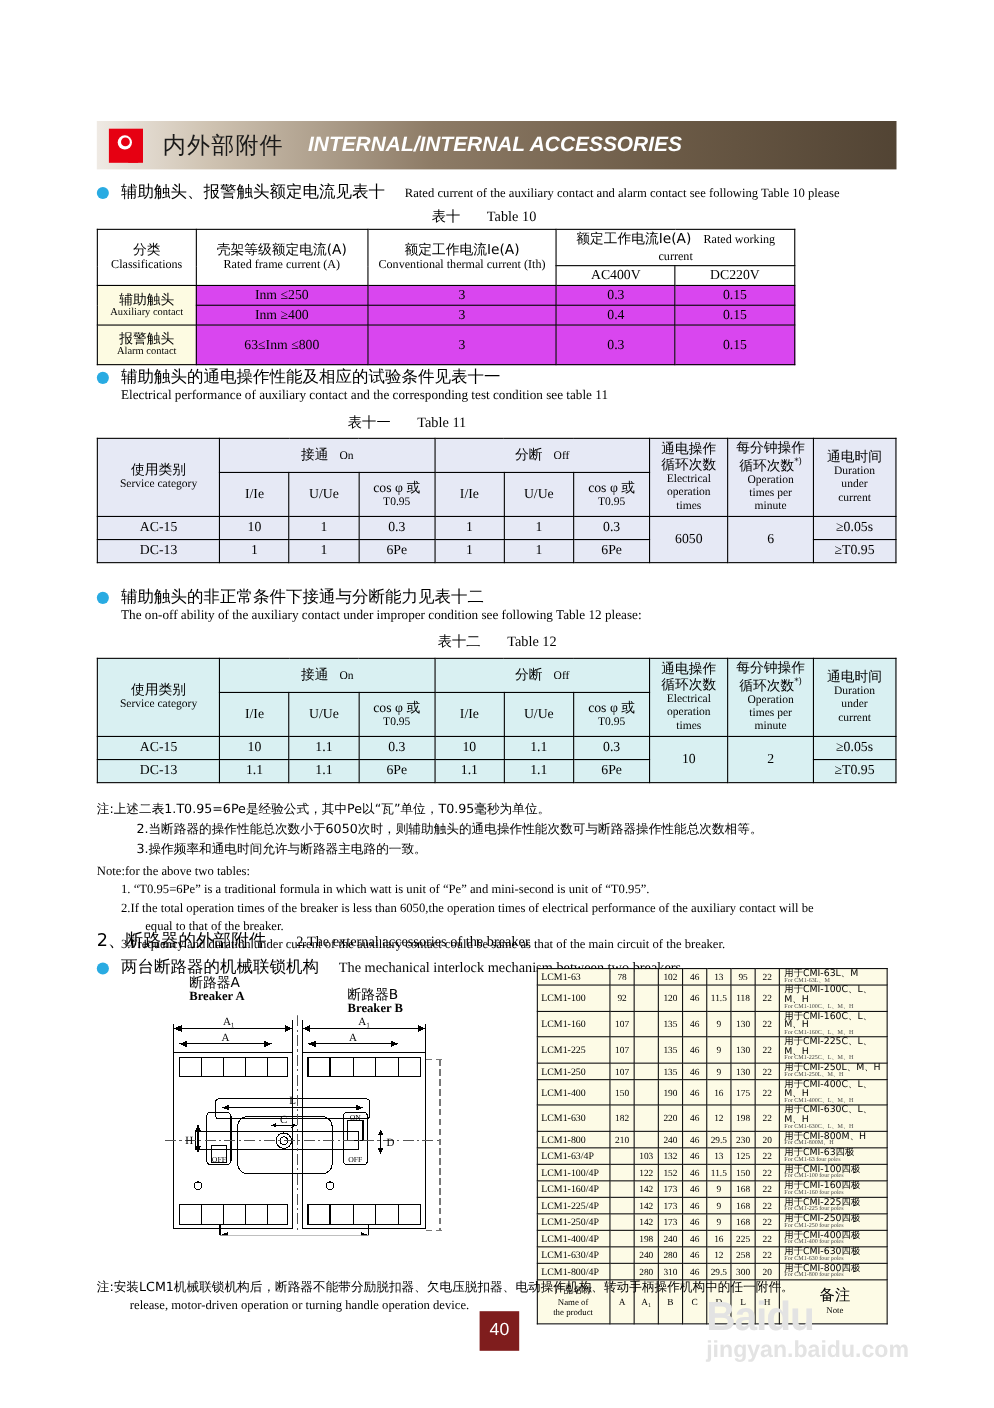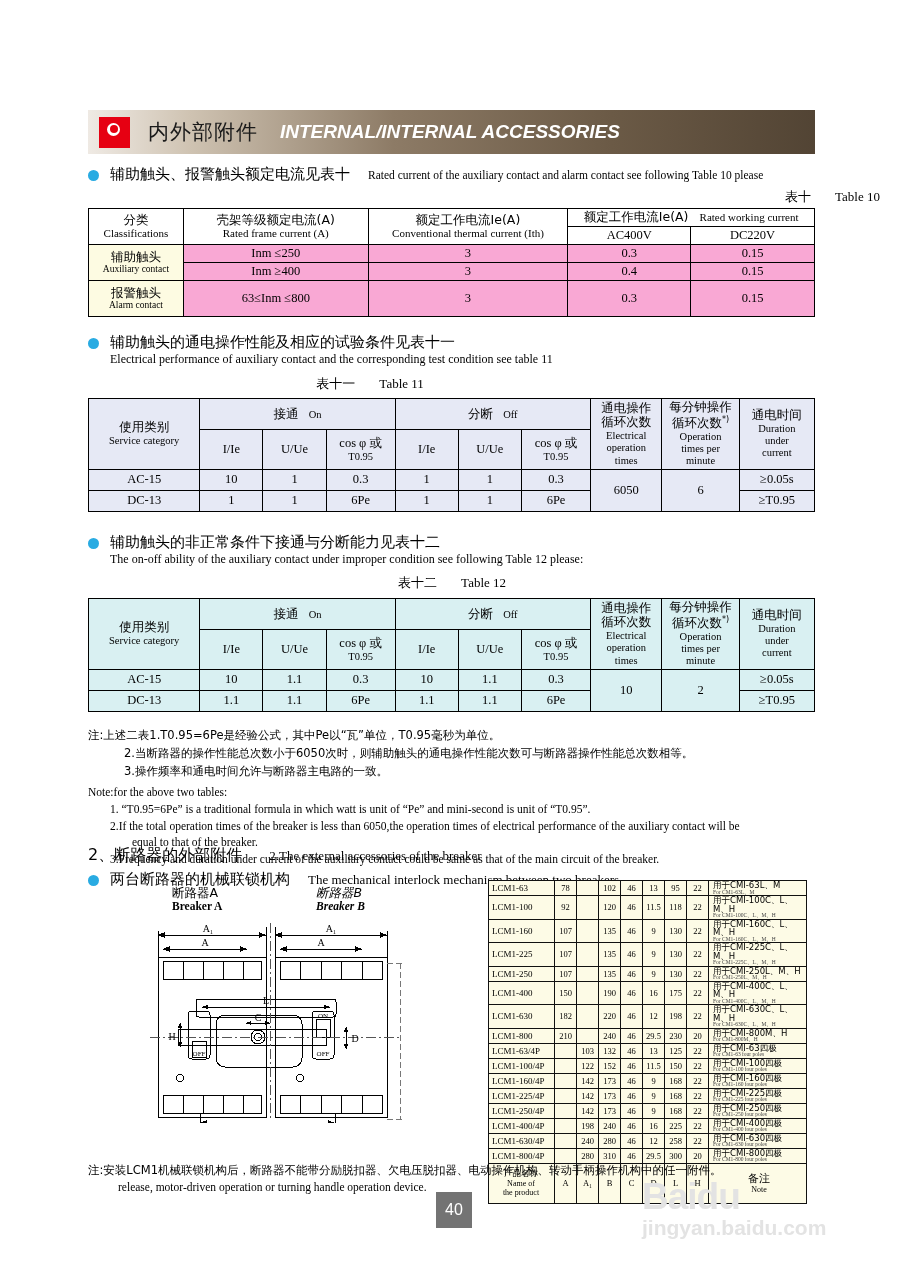--- a/index.html
+++ b/index.html
@@ -68,26 +68,26 @@
   
   table.grid { border-collapse:collapse; position:absolute; }
   table.grid td, table.grid th {
     border:1px solid #000; text-align:center; vertical-align:middle;
     font-family:"Liberation Serif", serif; padding:1px 2px;
   }
   .cn { font-family:"DejaVu Sans", sans-serif;margin-top:12px; }
   .sup { font-size:8px; vertical-align:super; }
 
   
-  #table10 { left:88px; top:208px; width:727px; }
+  #table10 { left:88px; top:208px; width:635px; }
   #table10 td { font-size:12.5px; }
   #table10 .hd { background:#ffffff; }
   #table10 .hd .c { font-family:"DejaVu Sans", sans-serif; font-size:12.5px; display:block; line-height:1.15;}
   #table10 .hd .e { font-family:"Liberation Serif", serif; font-size:11px; display:block; line-height:1.15;}
-  #table10 .body { background:#f9a8d4; }
+  #table10 .body { background:#d946ef; }
   #table10 .rowlbl { background:#fdfbe2; }
   #table10 .rowlbl .c { font-family:"DejaVu Sans", sans-serif; font-size:12.5px; display:block; line-height:1.1;}
   #table10 .rowlbl .e { font-family:"Liberation Serif", serif; font-size:9.5px; display:block; line-height:1.1;}
 
   
   .t11 { left:88px; width:727px; }
   .t11 td { font-size:12.5px; }
   .t11 .hd { background:#e6e9f5; }
   .t11 .hd .c { font-family:"DejaVu Sans", sans-serif; font-size:12.5px; display:block; line-height:1.18; }
   .t11 .hd .e { font-family:"Liberation Serif", serif; font-size:10.5px; display:block; line-height:1.18; }
@@ -133,21 +133,21 @@
   #prodtable tr.hdr td.name { text-align:center; padding-left:0; }
 
   
   .footnote { position:absolute; left:88px; top:1150px; width:740px; }
   .footnote .cn { font-family:"DejaVu Sans", sans-serif; font-size:11.5px; line-height:1.5; }
   .footnote .en { font-family:"Liberation Serif", serif; font-size:11.5px; line-height:1.4; }
   .footnote .en2 { padding-left:30px; }
 
   .pagenum {
     position:absolute; left:436px; top:1192px; width:36px; height:36px;
-    background:#737373; color:#fff; font-family:"Liberation Sans", sans-serif;
+    background:#7f1d1d; color:#fff; font-family:"Liberation Sans", sans-serif;
     font-size:16px; display:flex; align-items:center; justify-content:center;
   }
   .watermark {
     position:absolute; left:642px; top:1178px; width:250px; height:78px;
     color:#e3e3e3; font-family:"Liberation Sans", sans-serif; font-weight:bold;
     pointer-events:none; user-select:none;
   }
   .watermark .w1 { font-size:37px; line-height:1; letter-spacing:-1px; }
   .watermark .w2 { font-size:21px; line-height:1.2; }
 </style>
@@ -165,21 +165,21 @@
     <div class="banner-en">INTERNAL/INTERNAL ACCESSORIES</div>
   </div>
 
   <div class="bullet-row" style="left:88px; top:165px;">
     <div class="dot"></div>
     <div>
       <span class="bullet-cn">辅助触头、报警触头额定电流见表十</span>
       <span class="inline-en">Rated current of the auxiliary contact and alarm contact see following Table 10 please</span>
     </div>
   </div>
-  <div class="tbl-caption" style="left:0; top:188px; width:880px;text-align:right;">
+  <div class="tbl-caption" style="left:0; top:188px; width:880px;">
     <span>表十</span>
     <span class="en">Table 10</span>
   </div>
 
   <table class="grid" id="table10">
     <tbody>
         <tr>
       <td class="hd" rowspan="2" style="width:95px;">
         <span class="c">分类</span>
         <span class="e">Classifications</span>
@@ -425,21 +425,21 @@
       <span class="bullet-cn">两台断路器的机械联锁机构</span>
       <span class="inline-en" style="font-size:13px;">The mechanical interlock mechanism between two breakers</span>
     </div>
   </div>
 
   <div id="diagram">
     <div class="diag-lbl" style="left:22px; top:0; width:92px;">
       <span class="c">断路器A</span>
       <span class="e">Breaker A</span>
     </div>
-    <div class="diag-lbl" style="left:166px; top:0; width:92px;font-style:italic;">
+    <div class="diag-lbl" style="left:166px; top:11px; width:92px;">
       <span class="c">断路器B</span>
       <span class="e">Breaker B</span>
     </div>
 
     <svg width="340" height="200" style="position:absolute; left:0; top:38px;">
       <g stroke="#000" fill="none" stroke-width="1" shape-rendering="crispEdges">
 
         <line x1="8" y1="12" x2="116" y2="12"></line>
         <path d="M8 12 l7 -3 v6 z" fill="#000" stroke="none"></path>
         <path d="M116 12 l-7 -3 v6 z" fill="#000" stroke="none"></path>
@@ -783,21 +783,21 @@
             <span class="e">the product</span>
           </td>
           <td class="num">A</td>
           <td class="num">A₁</td>
           <td class="num">B</td>
           <td class="num">C</td>
           <td class="num">D</td>
           <td class="num">L</td>
           <td class="num">H</td>
           <td class="note" style="text-align: center;">
-            <span class="c" style="font-size: 11px;">备注</span>
+            <span class="c" style="font-size: 14px;">备注</span>
             <span class="e" style="font-size: 8px;">Note</span>
           </td>
         </tr>
       </tbody>
     </table>
 
   <div class="footnote">
     <div class="cn">注:安装LCM1机械联锁机构后，断路器不能带分励脱扣器、欠电压脱扣器、电动操作机构、转动手柄操作机构中的任一附件。</div>
     <div class="en en2">release, motor-driven operation or turning handle operation device.</div>
   </div>

